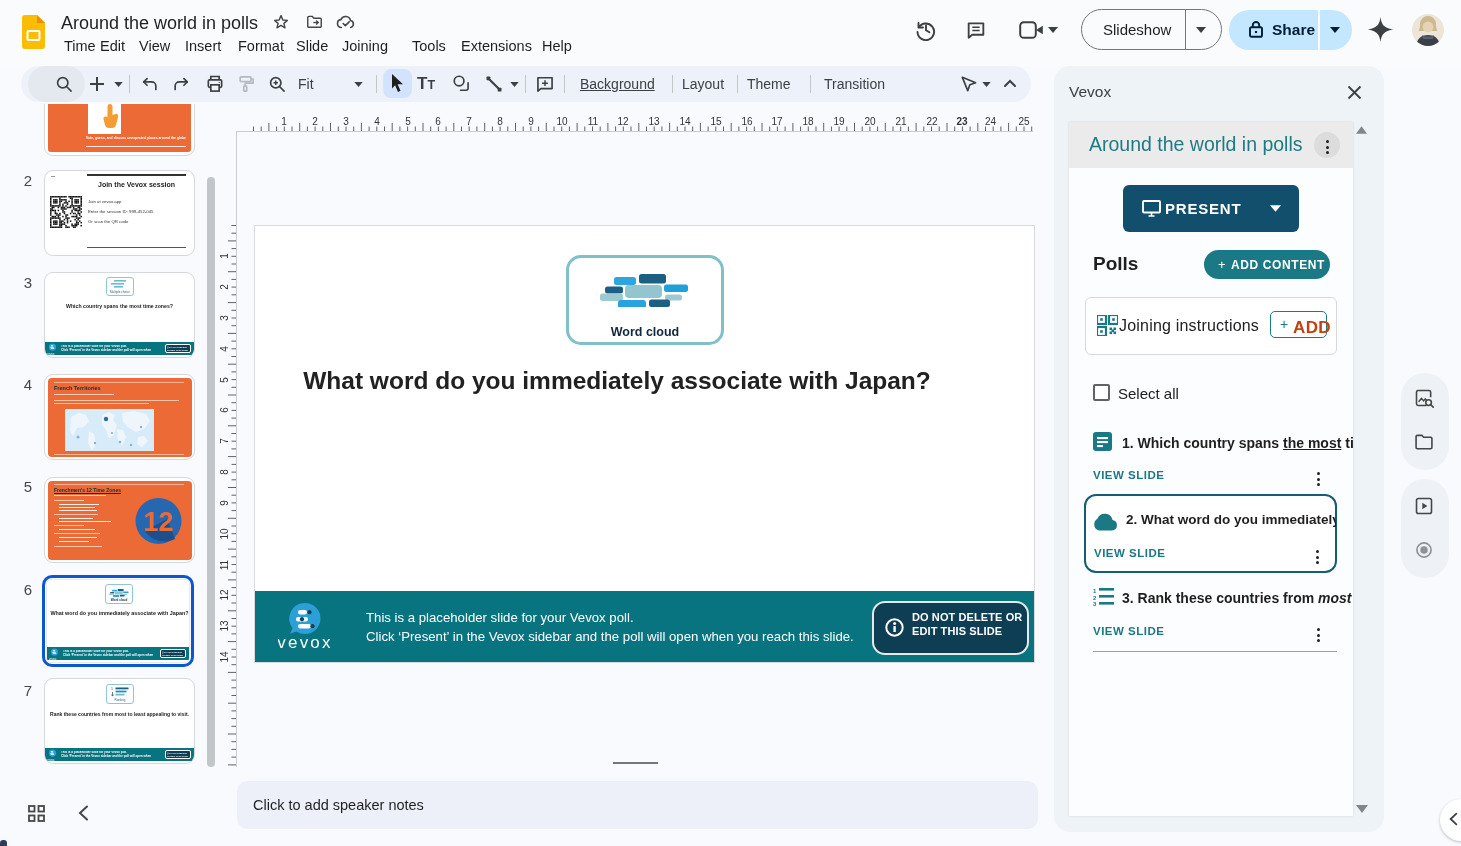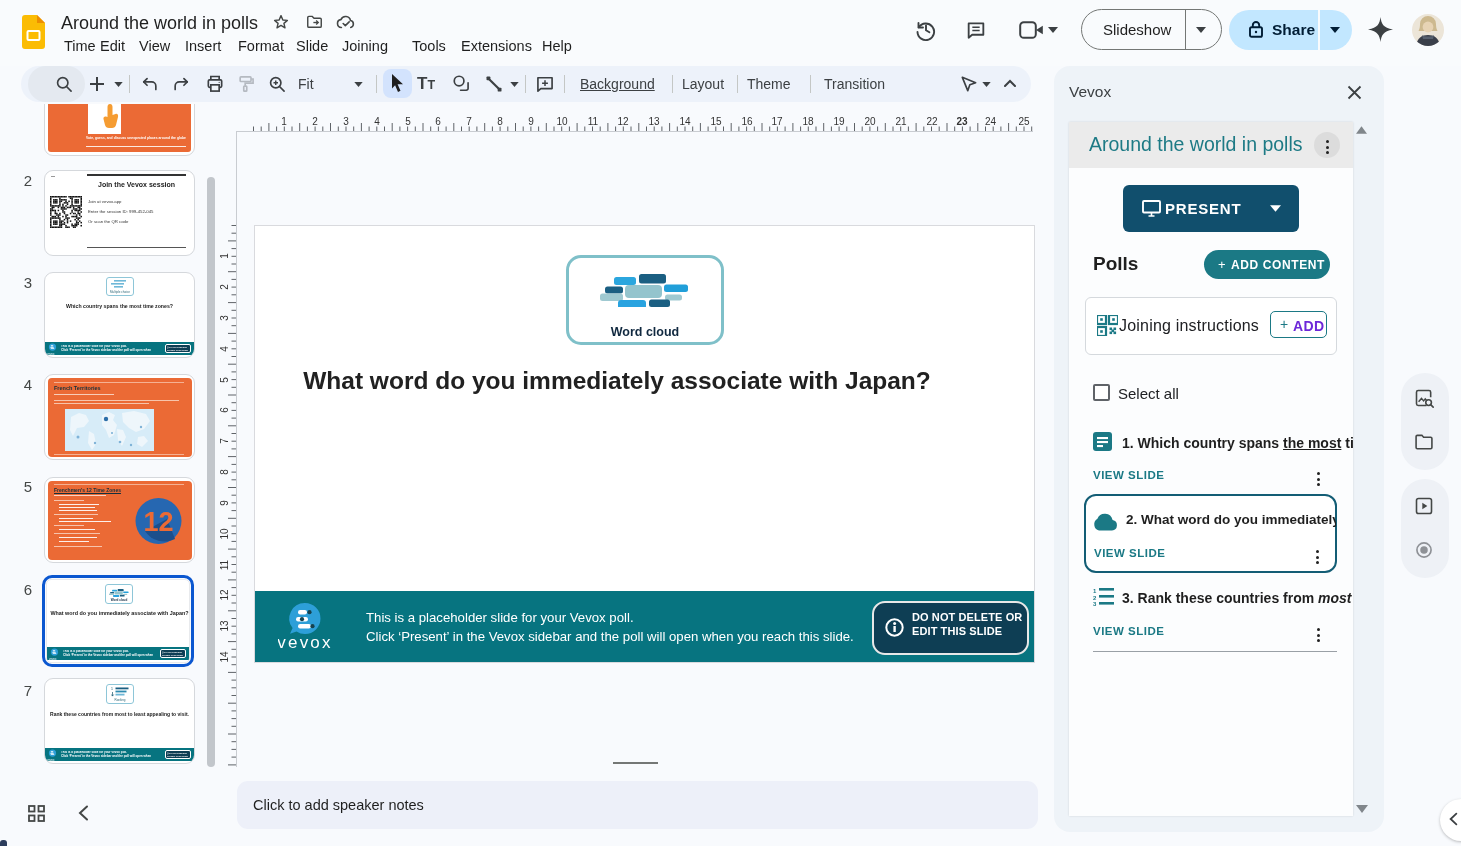--- a/index.html
+++ b/index.html
@@ -938,21 +938,21 @@
       <rect x="3.2" y="15.2" width="2.6" height="2.6"></rect>
     <rect x="12.5" y="12.5" width="2.6" height="2.6"></rect>
       <rect x="16.5" y="12.5" width="2.6" height="2.6"></rect>
       <rect x="14.5" y="14.5" width="2.6" height="2.6"></rect>
       <rect x="12.5" y="16.5" width="2.6" height="2.6"></rect>
       <rect x="16.5" y="16.5" width="2.6" height="2.6"></rect>
   </svg>
   <div class="abs" style="left:50px;top:195px;font-size:16px;color:#202124;letter-spacing:0.2px;">Joining instructions</div>
   <div class="abs" style="left:201px;top:189px;width:57px;height:27px;border:1.4px solid #1b7985;border-radius:5px;background:#fff;"></div>
   <div class="abs" style="left:211px;top:194px;font-size:14px;color:#1b7985;">+</div>
-  <div class="abs" style="left:224px;top:196px;font-size:14px;font-weight:bold;color:#6d28d9;letter-spacing:0.4px;">ADD</div>
+  <div class="abs" style="left:224px;top:196px;font-size:17px;font-weight:bold;color:#c2410c;letter-spacing:0.4px;">ADD</div>
 
   <div class="abs" style="left:24px;top:262px;width:17px;height:17px;border:2px solid #5f6368;border-radius:2px;background:#fff;"></div>
   <div class="abs" style="left:49px;top:263px;font-size:15px;color:#202124;">Select all</div>
 
   <svg class="abs" style="left:24px;top:310px" width="19" height="19" viewBox="0 0 19 19">
       <rect width="19" height="19" rx="3" fill="#1b7985"></rect>
       <rect x="4" y="5" width="11" height="2.1" fill="#fff"></rect>
       <rect x="4" y="9" width="11" height="2.1" fill="#fff"></rect>
       <rect x="4" y="13" width="6" height="2.1" fill="#fff"></rect>
     </svg>

